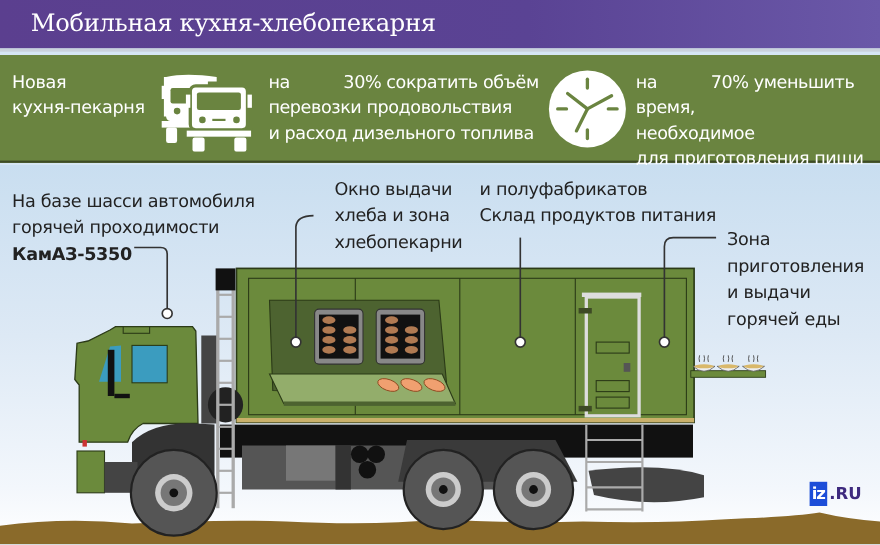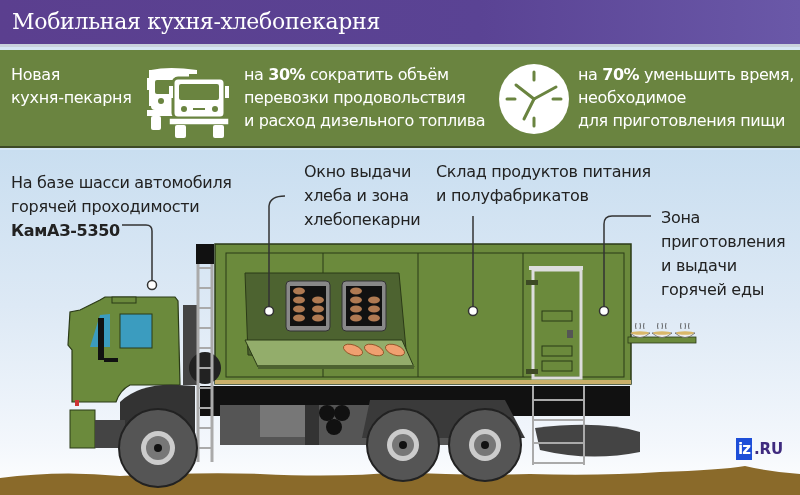--- a/index.html
+++ b/index.html
@@ -1,28 +1,28 @@
 <!DOCTYPE html>
 <html><head>
 <meta charset="utf-8">
 <style>
   * { margin:0; padding:0; box-sizing:border-box; }
   html, body { width:800px; height:495px; overflow:hidden; }
   body { font-family:"DejaVu Sans", sans-serif; position:relative; background:#d6e6f4; }
   .header { position:absolute; left:0; top:0; width:800px; height:47px;
     background:linear-gradient(90deg,#5b3f8f 0%,#5a4394 60%,#6a58a8 100%);
     border-bottom:3px solid #c9d2dc; }
-  .header h1 { position:absolute; left:12px; top:9px; font-family:"DejaVu Serif", serif;
+  .header h1 { position:absolute; left:28px; top:9px; font-family:"DejaVu Serif", serif;
     font-weight:normal; color:#fff; font-size:22px; letter-spacing:-0.3px; }
   .green-band { position:absolute; left:0; top:50px; width:800px; height:98px; background:#6a8440;
     border-bottom:2px solid #3d4a25; }
   .band-lead { position:absolute; left:11px; top:63px; color:#fff; font-weight:normal;
     font-size:16px; line-height:23px; font-family:"DejaVu Sans", sans-serif; letter-spacing:-0.3px; }
   .band-text { position:absolute; color:#fff; font-size:16px; line-height:23px; letter-spacing:-0.4px; }
-  .band-text b { font-weight:bold; }
+  .band-text b { font-weight:normal;margin-left:44px; }
   .sky { position:absolute; left:0; top:150px; width:800px; height:345px;
     background:linear-gradient(180deg,#c9def0 0%,#dde9f5 45%,#f3f7fc 85%,#ffffff 100%); }
   .label { position:absolute; color:#222; font-size:16px; line-height:24px; letter-spacing:-0.3px; }
   .label b { font-weight:bold; }
   svg.art { position:absolute; left:0; top:0; }
   .logo { position:absolute; left:736px; top:438px; display:flex; align-items:center; }
   .logo .iz { background:#1d4ed8; color:#fff; font-weight:bold; font-size:15px; padding:0 2px;
     height:22px; line-height:22px; font-family:"DejaVu Sans", sans-serif; letter-spacing:-1px; }
   .logo .ru { color:#3e2a7e; font-weight:bold; font-size:15px; margin-left:2px; font-family:"DejaVu Sans", sans-serif;text-align:right; }
 </style>
@@ -263,22 +263,22 @@
   <div><b>КамАЗ-5350</b></div>
 </div>
 
 <div class="label" style="left:304px;top:160px">
   <div>Окно выдачи</div>
   <div>хлеба и зона</div>
   <div>хлебопекарни</div>
 </div>
 
 <div class="label" style="left:436px;top:160px">
+  <div>и полуфабрикатов</div>
   <div>Склад продуктов питания</div>
-  <div>и полуфабрикатов</div>
 </div>
 
 <div class="label" style="left:661px;top:206px">
   <div>Зона</div>
   <div>приготовления</div>
   <div>и выдачи</div>
   <div>горячей еды</div>
 </div>
 
 <div class="logo">

